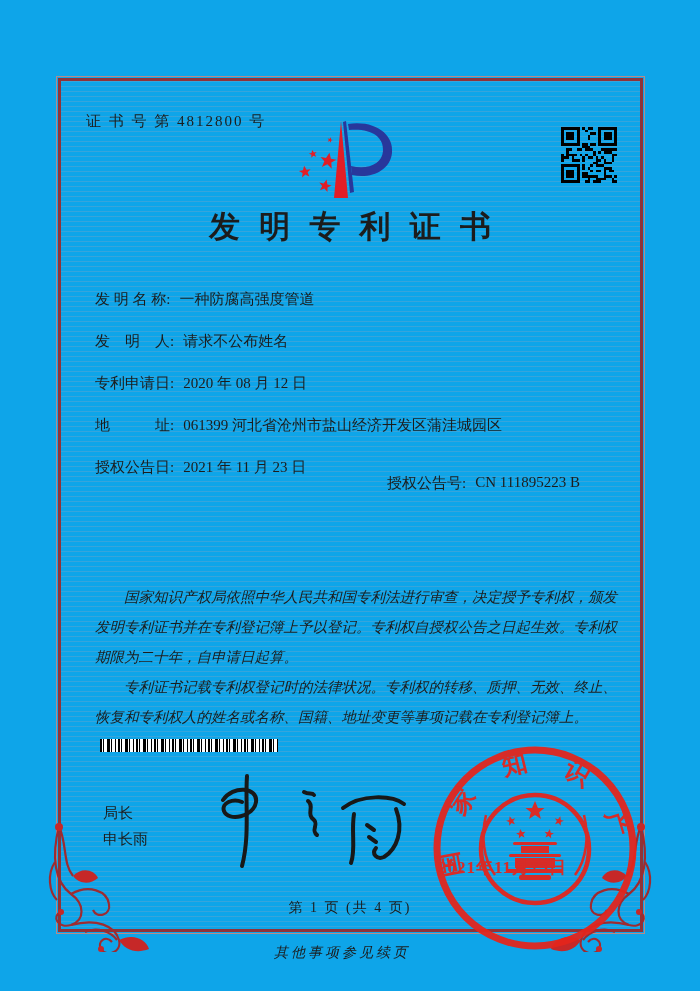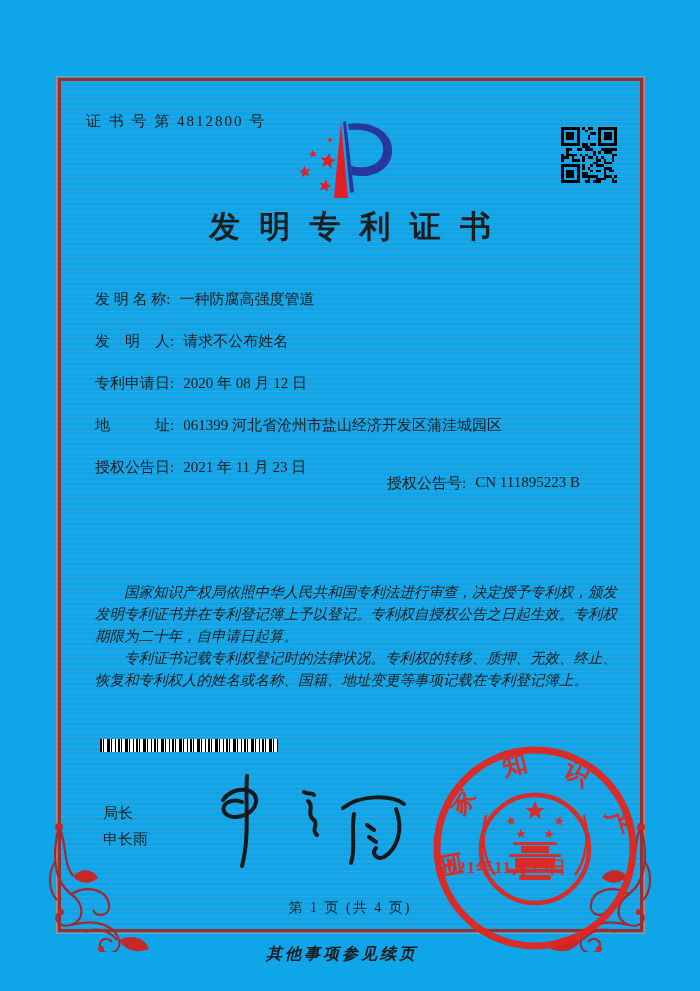--- a/index.html
+++ b/index.html
@@ -17,36 +17,36 @@
   .logo{position:absolute;left:290px;top:118px;}
   .qr{position:absolute;left:561px;top:127px;}
   .title{position:absolute;left:57px;top:206px;width:586px;text-align:center;
     font-size:31px;font-weight:bold;letter-spacing:0.62em;text-indent:0.62em;}
   .fields{position:absolute;left:95px;top:290px;width:530px;font-size:15px;}
   .field-row{display:flex;align-items:center;margin-bottom:23px;white-space:nowrap;}
   .field-label{flex:none;}
   .field-value{margin-left:9px;}
   .grant-row{position:relative;}
   .grant-second{position:absolute;left:272px;top:16px;display:flex;margin-left:20px;}
-  .paras{position:absolute;left:95px;top:582px;width:525px;font-size:14.5px;line-height:22px;
-    font-style:italic;font-family:Liberation Mono, monospace;}
+  .paras{position:absolute;left:95px;top:582px;width:525px;font-size:14.5px;line-height:30px;
+    font-style:italic;}
   .paras p{margin:0;text-indent:2em;}
   .barcode{position:absolute;left:100px;top:739px;width:178px;height:13px;
     background:repeating-linear-gradient(90deg,#000 0 2px,#fff 2px 3px,#000 3px 4px,#fff 4px 7px,
       #000 7px 10px,#fff 10px 11px,#000 11px 12px,#fff 12px 15px,#000 15px 16px,#fff 16px 18px);
   }
   .signer{position:absolute;left:103px;top:800px;font-size:15px;line-height:26px;}
   .signature{position:absolute;left:195px;top:768px;}
   .ornament{position:absolute;width:120px;height:130px;}
   .ornament.left{left:45px;top:822px;}
   .ornament.right{left:535px;top:822px;transform:scaleX(-1);}
   .seal{position:absolute;left:424px;top:737px;opacity:.94;}
   .page-note{position:absolute;left:57px;top:899px;width:586px;text-align:center;font-size:14px;letter-spacing:2px;}
-  .cont-note{position:absolute;left:0;top:944px;width:684px;text-align:center;font-size:16px;
-    font-style:italic;font-weight:bold;letter-spacing:3px;}
+  .cont-note{position:absolute;left:0;top:944px;width:684px;text-align:center;font-size:14px;
+    font-style:italic;font-weight:normal;letter-spacing:3px;}
 </style>
 </head>
 <body>
 
 <div class="page">
 
   <div class="frame-outer">
     <div class="frame-inner"></div>
   </div>
 

